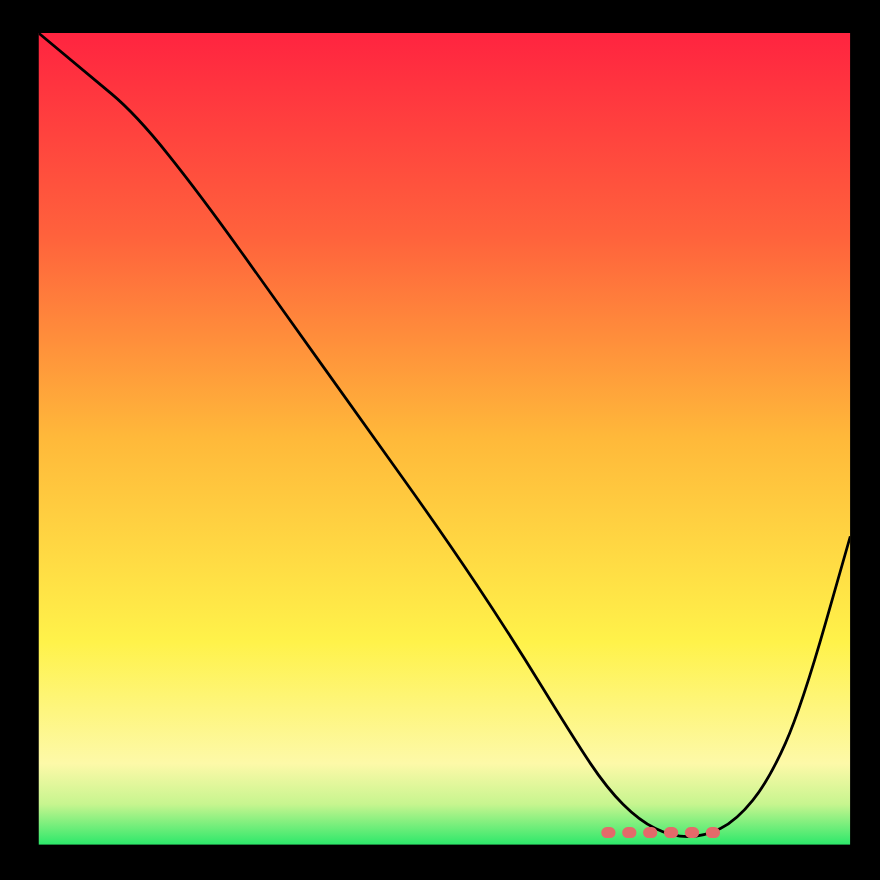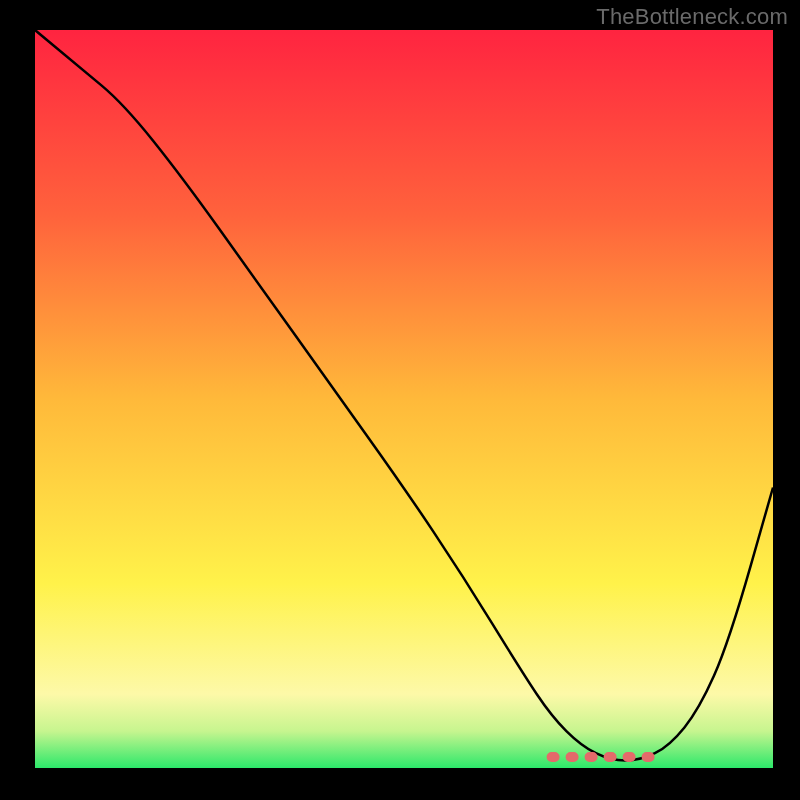--- a/index.html
+++ b/index.html
@@ -25,21 +25,20 @@
     left: 35px;
     top: 30px;
     width: 738px;
     height: 738px;
   }
 </style>
 </head>
 <body>
 
 <div class="container">
-  <div class="watermark">TheBottleneck.com</div>
   <svg class="plot" viewBox="0 0 738 738" preserveAspectRatio="none">
     <defs>
       <linearGradient id="bg-grad" x1="0" y1="0" x2="0" y2="1">
         <stop id="g0" offset="0%" stop-color="#ff2440"></stop>
         <stop id="g1" offset="25%" stop-color="#ff623c"></stop>
         <stop id="g2" offset="50%" stop-color="#ffb93a"></stop>
         <stop id="g3" offset="75%" stop-color="#fff24a"></stop>
         <stop id="g4" offset="90%" stop-color="#fdf9a8"></stop>
         <stop id="g5" offset="95%" stop-color="#c7f58f"></stop>
         <stop id="g6" offset="100%" stop-color="#2ce86a"></stop>

